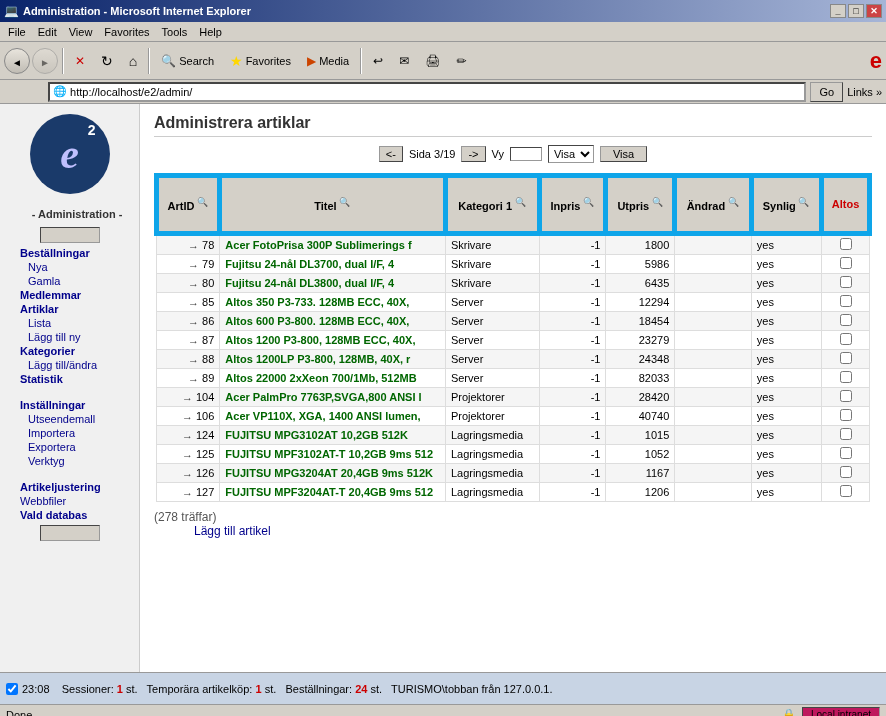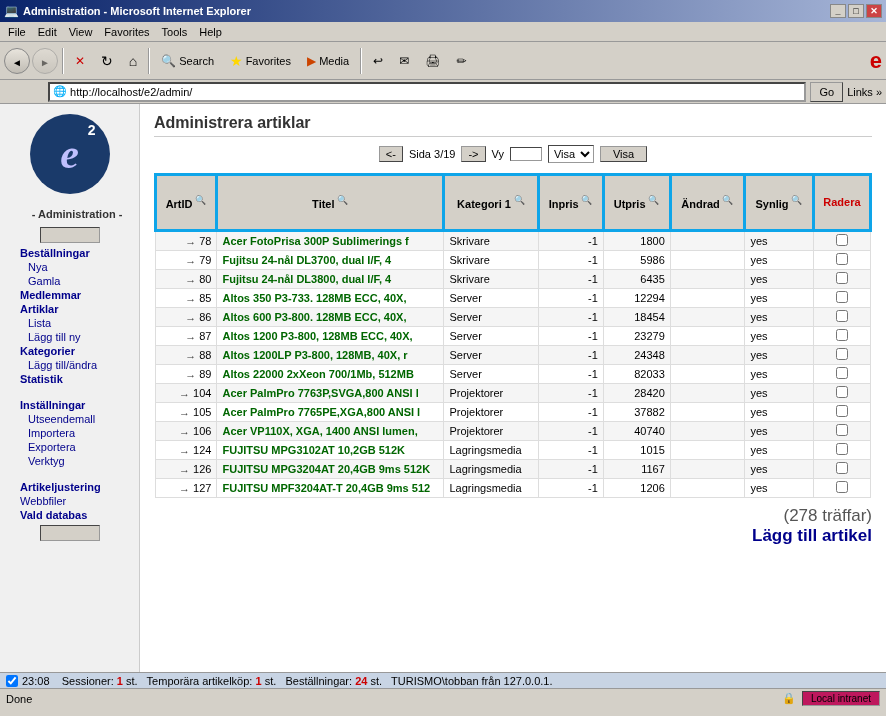--- a/index.html
+++ b/index.html
@@ -227,21 +227,21 @@
     }
 
     
     .data-table {
       width: 100%;
       border-collapse: collapse;
       font-size: 11px;
     }
     .data-table th {
       background: #d4d0c8;
-      border: 3px solid #0ea5e9;
+      border: 5px solid #0ea5e9;
       padding: 19px 5px;
       font-weight: bold;
       text-align: center;
       white-space: nowrap;
       cursor: pointer;
     }
     .data-table th.red { color: #cc0000; font-weight: bold; }
     .data-table td {
       border: 1px solid #ddd;
       padding: 2px 5px;
@@ -255,30 +255,30 @@
     .row-arrow { color: #333; margin-right: 3px; }
     .row-id { text-align: right; }
     .row-title { color: #006600; cursor: pointer; font-weight: bold; }
     .row-num { text-align: right; }
     .row-center { text-align: left; margin-left: 32px; }
     .row-check { text-align: center; }
     .search-icon-small { font-size: 9px; vertical-align: super; }
 
     
     .table-footer {
-      text-align: right;
+      text-align: left;
       margin-top: 8px;
-      font-size: 17px;
+      font-size: 12px;
     }
     .table-footer .hits { color: #555; }
-    .table-footer .add-link { font-weight: bold; color: #00008b; cursor: pointer; }
+    .table-footer .add-link { font-weight: normal; color: #00008b; cursor: pointer; margin-left: 40px; }
 
     
     .status-bar {
-      height: 16px;
+      height: 32px;
       background: #c8d4e4;
       border-top: 1px solid #999;
       display: flex;
       align-items: center;
       padding: 0 6px;
       font-size: 11px;
       gap: 4px;
     }
     .status-checkbox { width: 12px; height: 12px; }
     .status-text { flex: 1; }
@@ -457,21 +457,21 @@
     <table class="data-table">
       <thead>
         <tr>
           <th>ArtID <span class="search-icon-small">🔍</span></th>
           <th>Titel <span class="search-icon-small">🔍</span></th>
           <th>Kategori 1 <span class="search-icon-small">🔍</span></th>
           <th>Inpris <span class="search-icon-small">🔍</span></th>
           <th>Utpris <span class="search-icon-small">🔍</span></th>
           <th>Ändrad <span class="search-icon-small">🔍</span></th>
           <th>Synlig <span class="search-icon-small">🔍</span></th>
-          <th class="red">Radera</th>
+          <th class="red">Altos</th>
         </tr>
       </thead>
       <tbody id="table-body">
       <tr>
     <td class="row-id">
       <span class="row-arrow">→</span>78
     </td>
     <td class="row-title">Acer FotoPrisa 300P Sublimerings f</td>
     <td class="row-center">Skrivare</td>
     <td class="row-num">-1</td>
@@ -571,50 +571,50 @@
     <td class="row-title">Acer PalmPro 7763P,SVGA,800 ANSI l</td>
     <td class="row-center">Projektorer</td>
     <td class="row-num">-1</td>
     <td class="row-num">28420</td>
     <td class="row-center"></td>
     <td class="row-center">yes</td>
     <td class="row-check"><input type="checkbox" class="row-checkbox" style=""></td>
   </tr>
           <tr>
     <td class="row-id">
-      <span class="row-arrow">→</span>105
-    </td>
-    <td class="row-title">Acer PalmPro 7765PE,XGA,800 ANSI l</td>
-    <td class="row-center">Projektorer</td>
-    <td class="row-num">-1</td>
-    <td class="row-num">37882</td>
-    <td class="row-center"></td>
-    <td class="row-center">yes</td>
-    <td class="row-check"><input type="checkbox" class="row-checkbox" style=""></td>
-  </tr>
-          <tr>
-    <td class="row-id">
       <span class="row-arrow">→</span>106
     </td>
     <td class="row-title">Acer VP110X, XGA, 1400 ANSI lumen,</td>
     <td class="row-center">Projektorer</td>
     <td class="row-num">-1</td>
     <td class="row-num">40740</td>
     <td class="row-center"></td>
     <td class="row-center">yes</td>
     <td class="row-check"><input type="checkbox" class="row-checkbox" style=""></td>
   </tr>
           <tr>
     <td class="row-id">
       <span class="row-arrow">→</span>124
     </td>
     <td class="row-title">FUJITSU MPG3102AT 10,2GB 512K</td>
     <td class="row-center">Lagringsmedia</td>
     <td class="row-num">-1</td>
     <td class="row-num">1015</td>
+    <td class="row-center"></td>
+    <td class="row-center">yes</td>
+    <td class="row-check"><input type="checkbox" class="row-checkbox" style=""></td>
+  </tr>
+          <tr>
+    <td class="row-id">
+      <span class="row-arrow">→</span>125
+    </td>
+    <td class="row-title">FUJITSU MPF3102AT-T 10,2GB 9ms 512</td>
+    <td class="row-center">Lagringsmedia</td>
+    <td class="row-num">-1</td>
+    <td class="row-num">1052</td>
     <td class="row-center"></td>
     <td class="row-center">yes</td>
     <td class="row-check"><input type="checkbox" class="row-checkbox" style=""></td>
   </tr>
           <tr>
     <td class="row-id">
       <span class="row-arrow">→</span>126
     </td>
     <td class="row-title">FUJITSU MPG3204AT 20,4GB 9ms 512K</td>
     <td class="row-center">Lagringsmedia</td>

